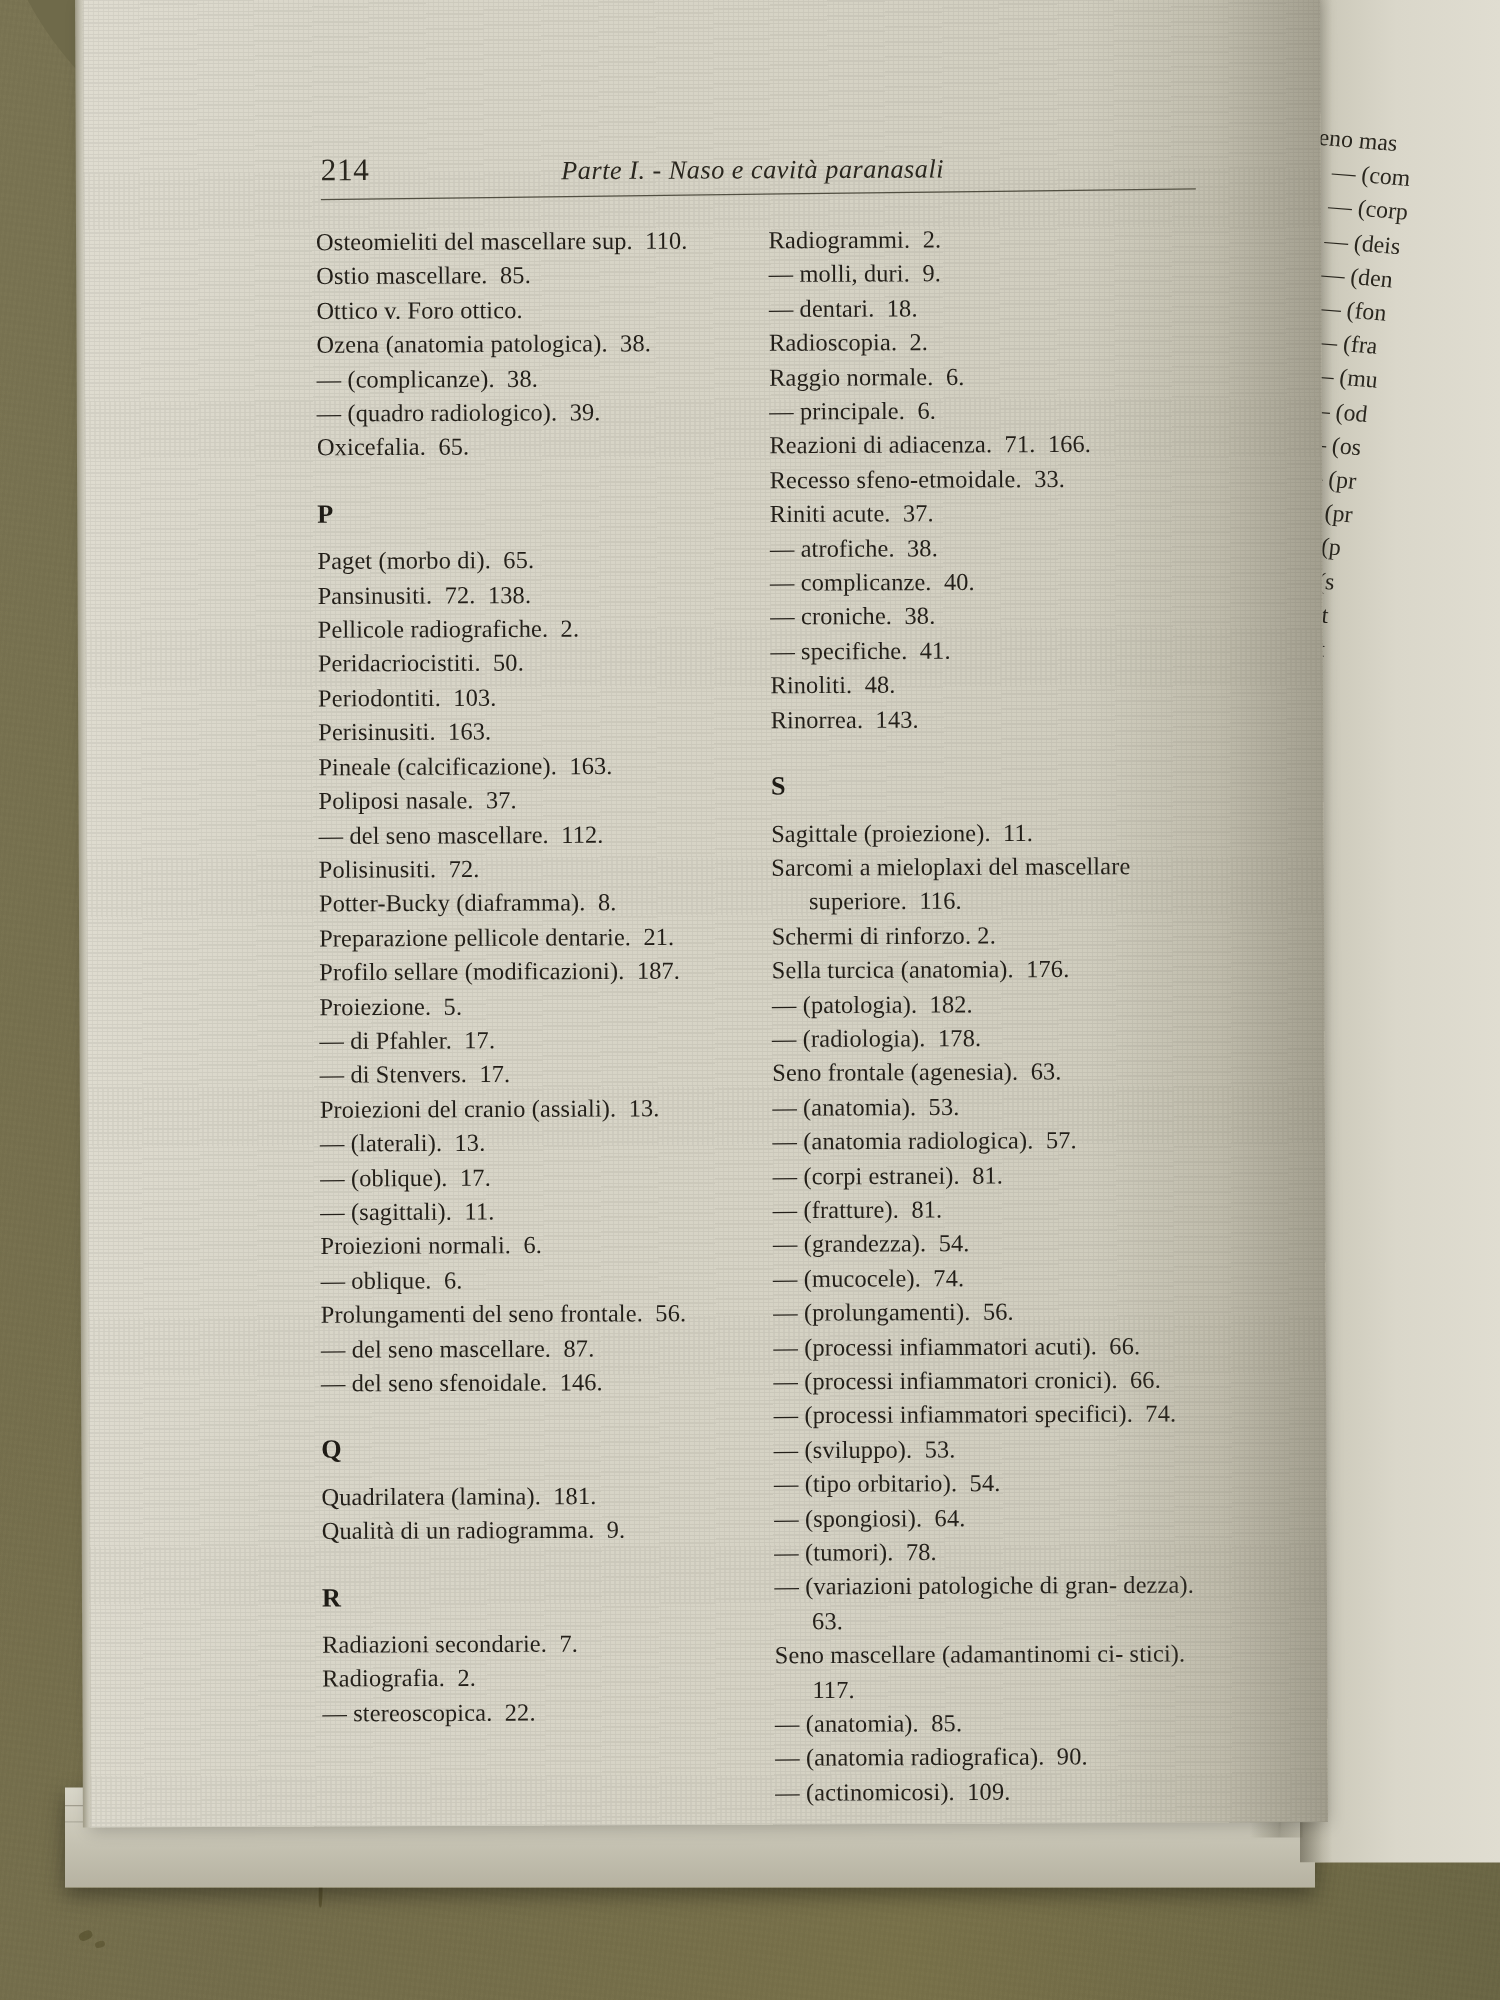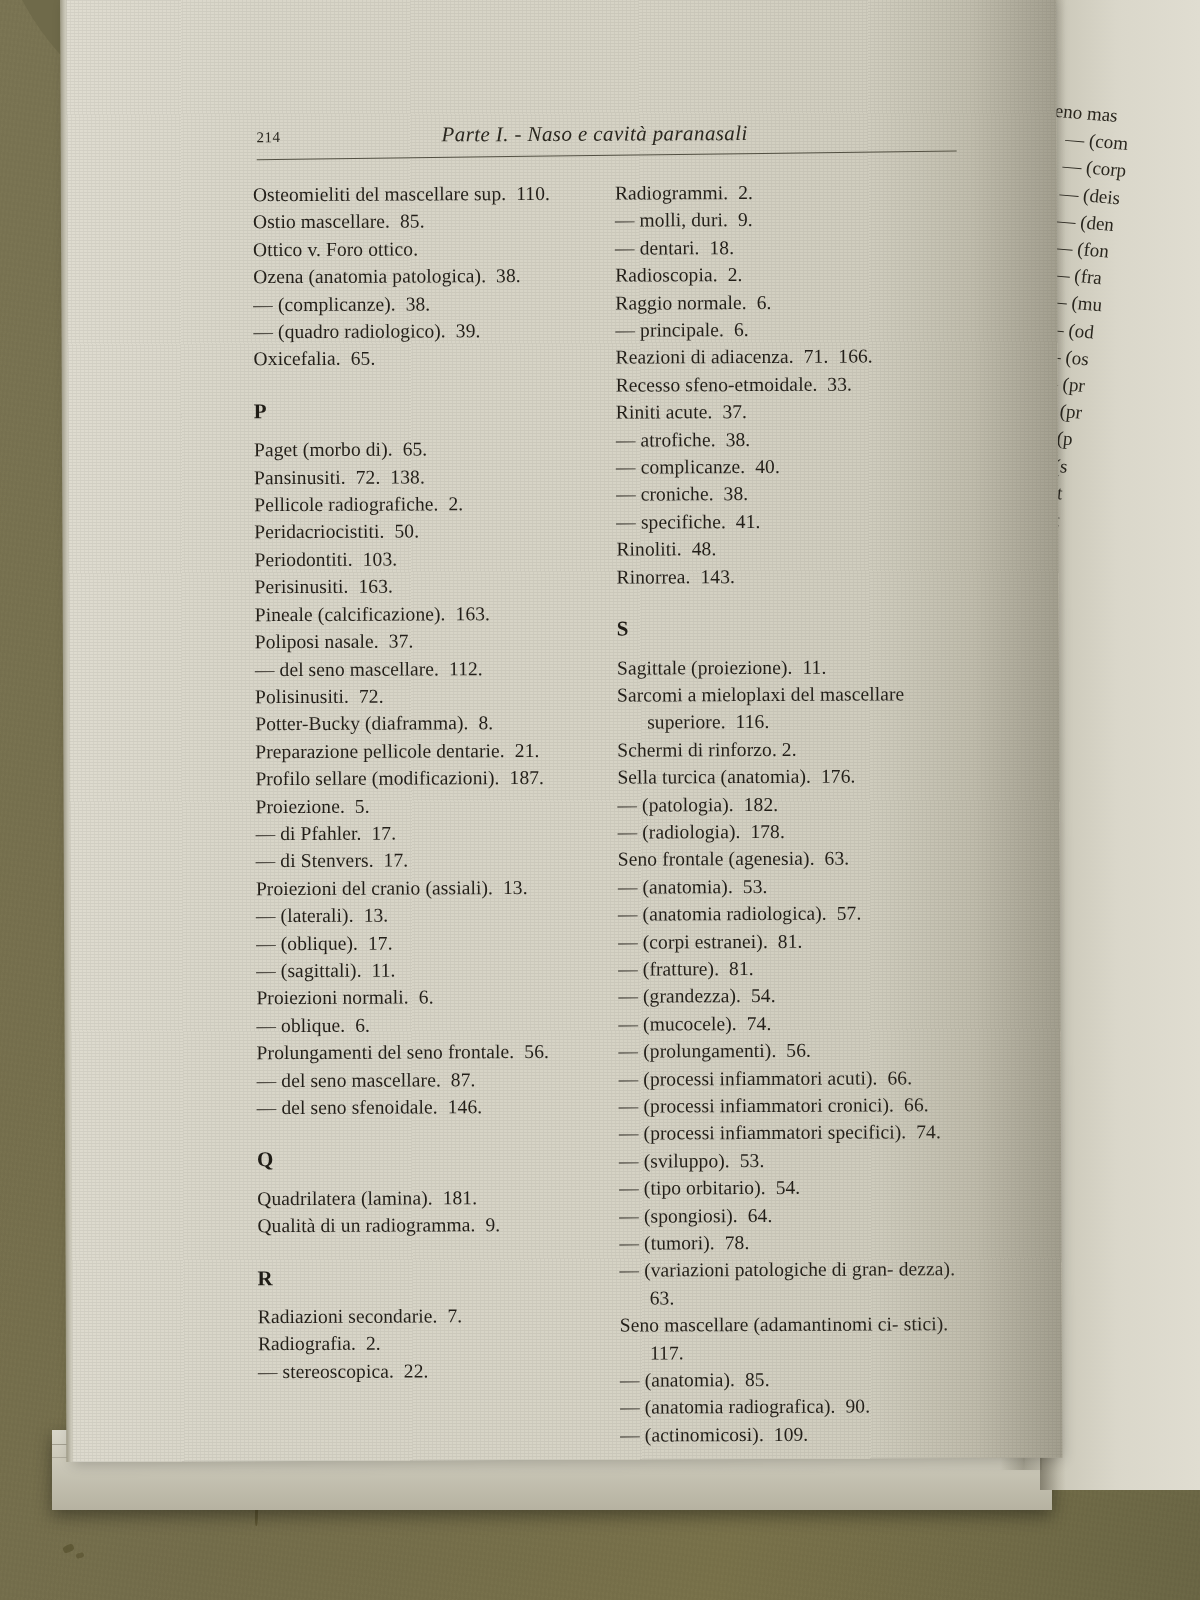--- a/index.html
+++ b/index.html
@@ -145,21 +145,21 @@
   .page-header {
     position: absolute;
     left: 190px;
     top: 124px;
     width: 680px;
     display: flex;
     align-items: baseline;
     color: #26241d;
   }
   .folio {
-    font-size: 15px;
+    font-size: 25px;
     letter-spacing: .5px;
     color: #2a271f;
   }
   .running-head {
     flex: 1;
     text-align: center;
     font-style: italic;
     font-size: 21px;
     letter-spacing: .4px;
     padding-right: 28px;

